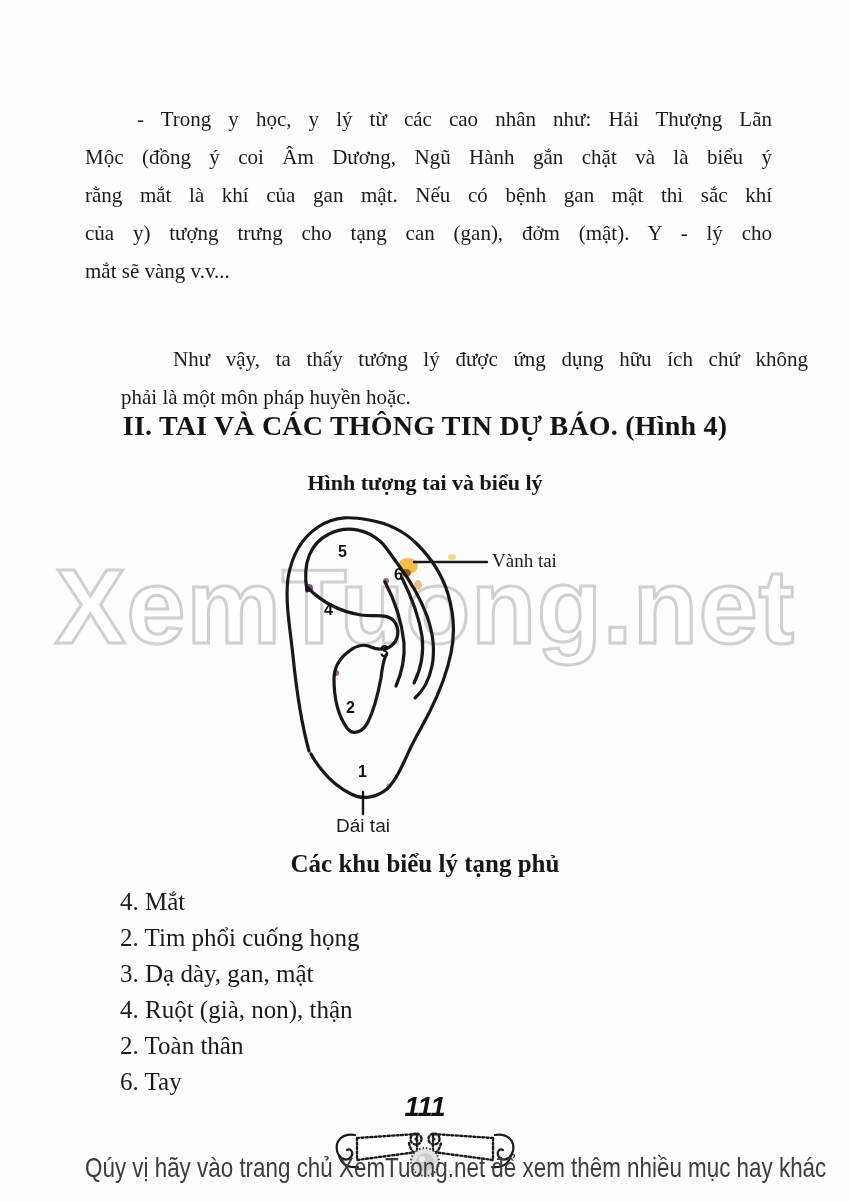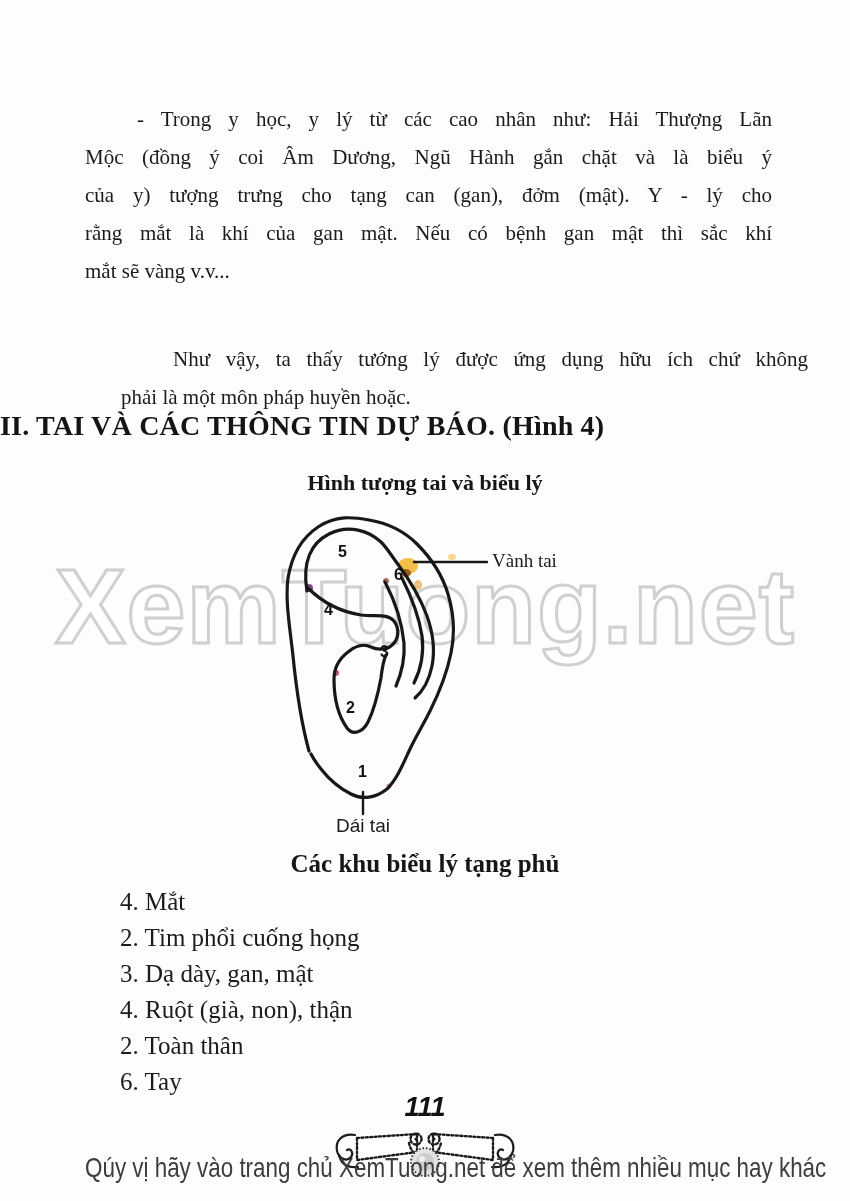--- a/index.html
+++ b/index.html
@@ -10,21 +10,21 @@
   }
   
   .para{position:absolute;left:85px;width:687px;font-size:21px;line-height:38px;}
   .jline{text-align:justify;text-align-last:justify;white-space:nowrap;height:38px;}
   .jlast{text-align:left;white-space:nowrap;height:38px;}
   .indent{padding-left:52px;}
   .para1{top:100px;}
   .para2{top:340px;margin-left:36px;}
   
   .section-heading{
-    position:absolute;top:410px;left:0;width:100%;
+    position:absolute;top:410px;left:0;width:100%;text-align:center;
     font-weight:bold;font-size:28px;letter-spacing:.2px;color:#141414;
   }
   .figure-title{
     position:absolute;top:470px;left:0;width:100%;text-align:center;
     font-weight:bold;font-size:22px;color:#161616;
   }
   .list-heading{
     position:absolute;top:850px;left:0;width:100%;text-align:center;
     font-weight:bold;font-size:25px;color:#161616;
   }
@@ -65,22 +65,22 @@
 </head>
 <body>
 
 <div class="page">
 
   <div class="watermark">XemTuong.net</div>
 
   <div class="para para1">
     <div class="jline indent">- Trong y học, y lý từ các cao nhân như: Hải Thượng Lãn</div>
     <div class="jline">Mộc (đồng ý coi Âm Dương, Ngũ Hành gắn chặt và là biểu ý</div>
+    <div class="jline">rằng mắt là khí của gan mật. Nếu có bệnh gan mật thì sắc khí</div>
     <div class="jline">của y) tượng trưng cho tạng can (gan), đởm (mật). Y - lý cho</div>
-    <div class="jline">rằng mắt là khí của gan mật. Nếu có bệnh gan mật thì sắc khí</div>
     <div class="jlast">mắt sẽ vàng v.v...</div>
   </div>
 
   <div class="para para2">
     <div class="jline indent">Như vậy, ta thấy tướng lý được ứng dụng hữu ích chứ không</div>
     <div class="jlast">phải là một môn pháp huyền hoặc.</div>
   </div>
 
   <div class="section-heading">II. TAI VÀ CÁC THÔNG TIN DỰ BÁO. (Hình 4)</div>
   <div class="figure-title">Hình tượng tai và biểu lý</div>

